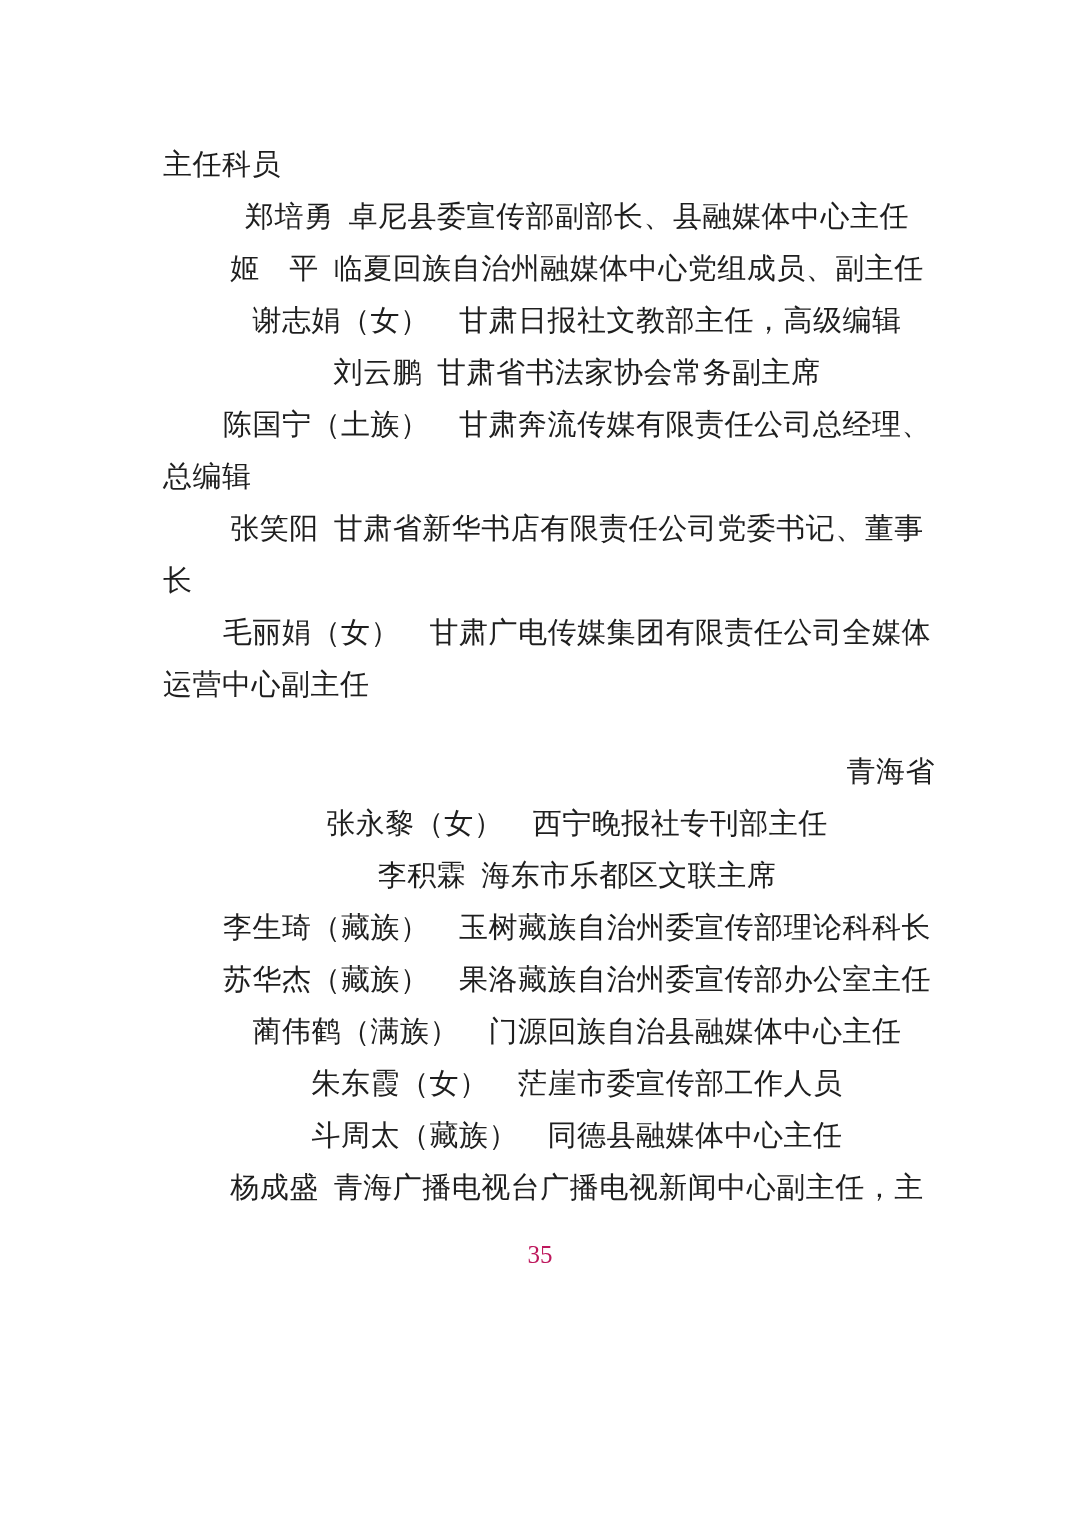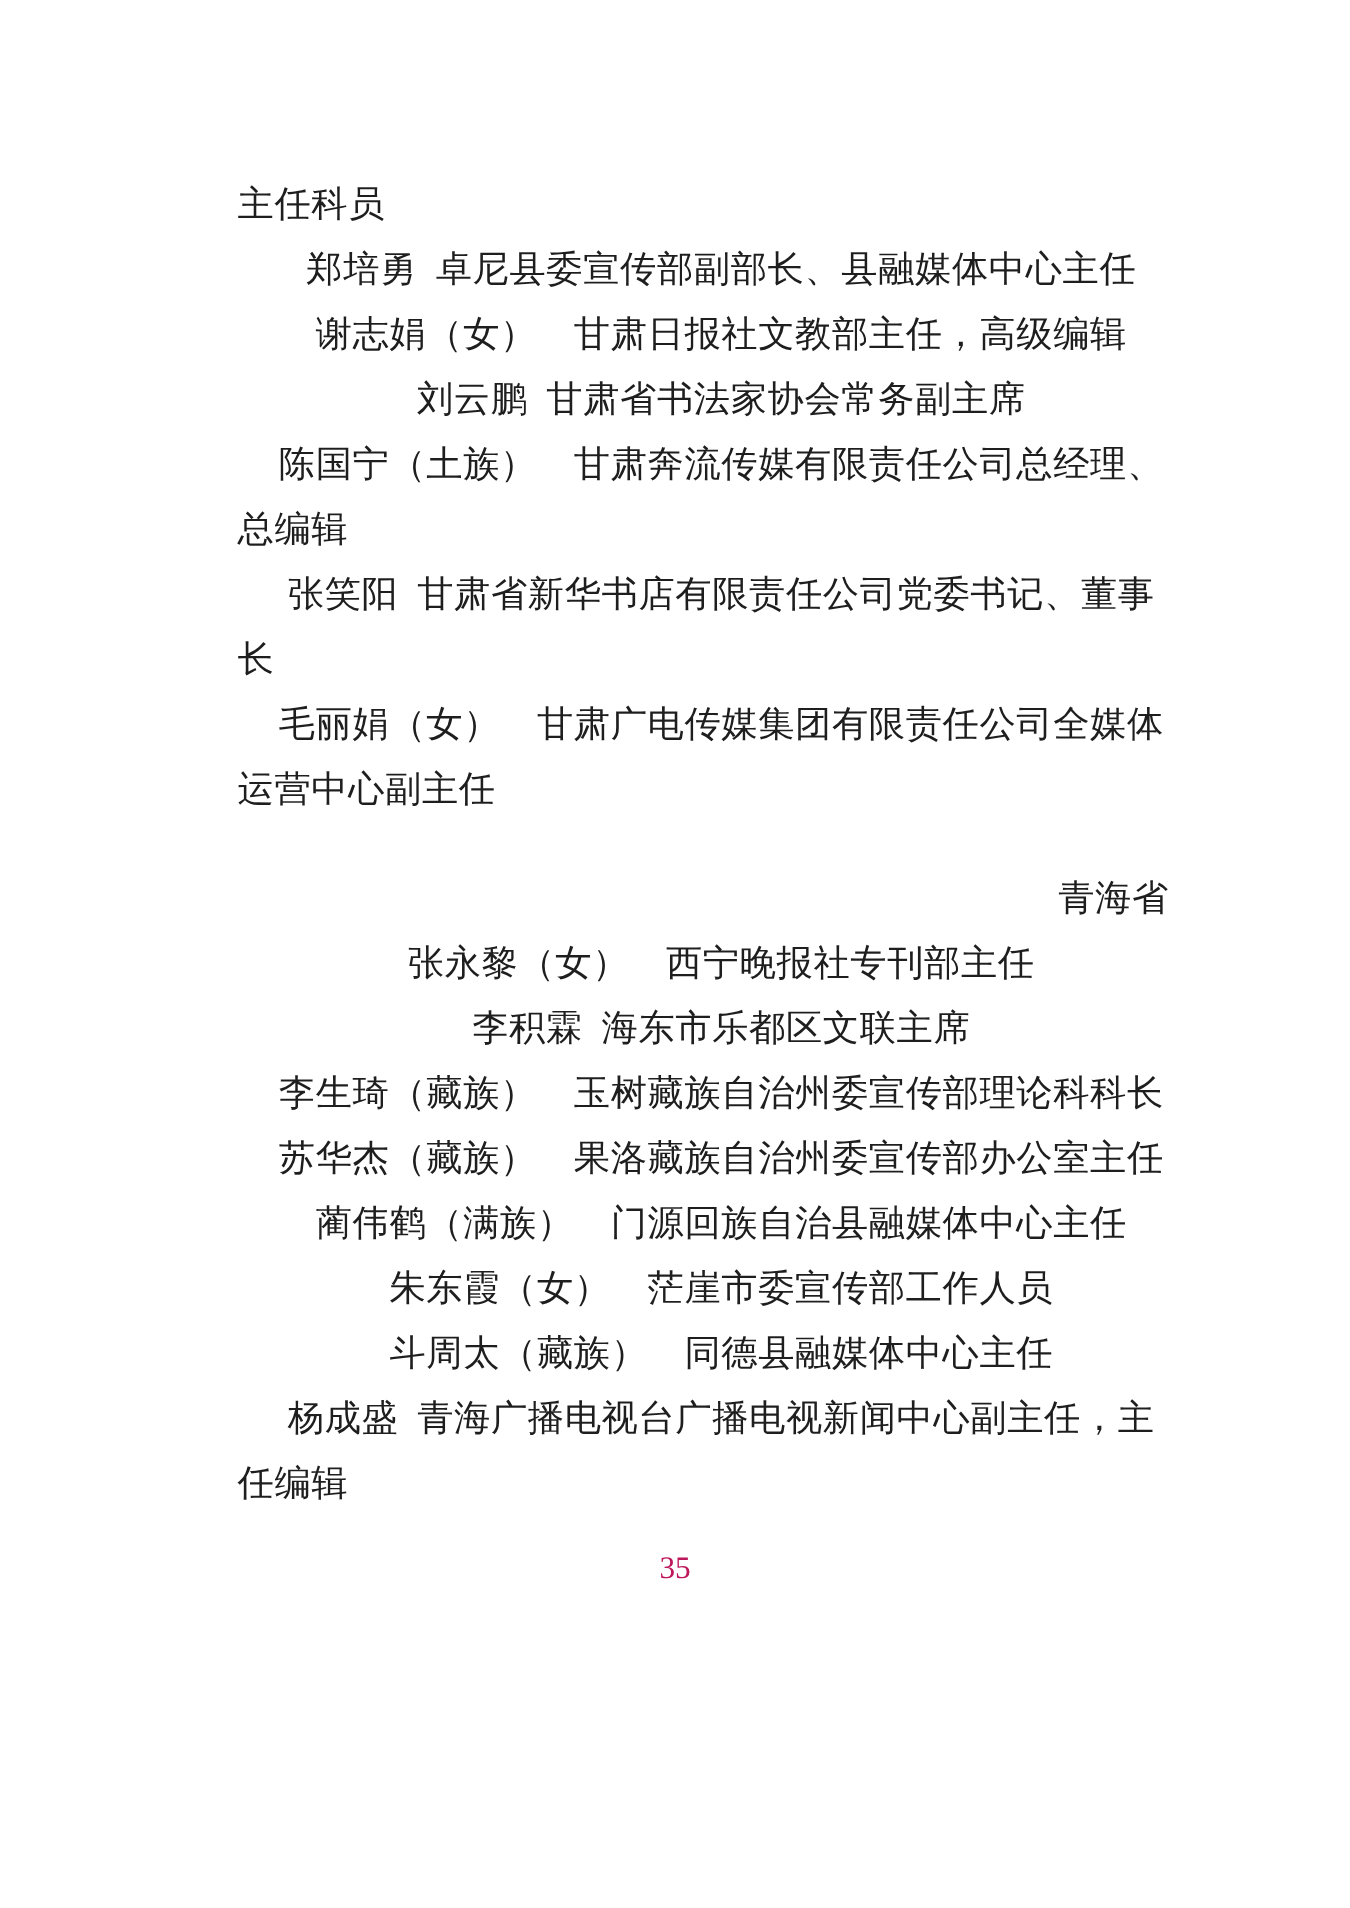--- a/index.html
+++ b/index.html
@@ -29,21 +29,20 @@
     white-space: nowrap;
     color: #1e1e1e;
     letter-spacing: 0.5px;
   }
   .line.indent {
     padding-left: 56px;
     text-align: center;
   }
   .line.flush {
     padding-left: 0;
-    margin-left: 27px;
   }
   .line.heading {
     font-weight: normal;
     text-align: right;
     padding-left: 0;
     margin-top: 35px;
   }
   .footer {
     margin-top: 25px;
     text-align: center;
@@ -54,35 +53,35 @@
   }
 </style>
 </head>
 <body>
 
 <div class="page">
   <div class="content">
 
   <div class="line flush">主任科员</div>
       <div class="line indent">郑培勇 卓尼县委宣传部副部长、县融媒体中心主任</div>
+      <div class="line indent">姬　平 临夏回族自治州融媒体中心党组成员、副主任</div>
       <div class="line indent">谢志娟（女）　甘肃日报社文教部主任，高级编辑</div>
       <div class="line indent">刘云鹏 甘肃省书法家协会常务副主席</div>
       <div class="line indent">陈国宁（土族）　甘肃奔流传媒有限责任公司总经理、</div>
       <div class="line flush">总编辑</div>
       <div class="line indent">张笑阳 甘肃省新华书店有限责任公司党委书记、董事</div>
       <div class="line flush">长</div>
       <div class="line indent">毛丽娟（女）　甘肃广电传媒集团有限责任公司全媒体</div>
       <div class="line flush">运营中心副主任</div>
       <div class="line heading">青海省</div>
       <div class="line indent">张永黎（女）　西宁晚报社专刊部主任</div>
       <div class="line indent">李积霖 海东市乐都区文联主席</div>
       <div class="line indent">李生琦（藏族）　玉树藏族自治州委宣传部理论科科长</div>
       <div class="line indent">苏华杰（藏族）　果洛藏族自治州委宣传部办公室主任</div>
       <div class="line indent">蔺伟鹤（满族）　门源回族自治县融媒体中心主任</div>
       <div class="line indent">朱东霞（女）　茫崖市委宣传部工作人员</div>
       <div class="line indent">斗周太（藏族）　同德县融媒体中心主任</div>
       <div class="line indent">杨成盛 青海广播电视台广播电视新闻中心副主任，主</div>
-      <div class="line flush">任编辑</div>
     </div>
   <div class="footer">
     <span>35</span>
   </div>
 </div>
 
 </body></html>

